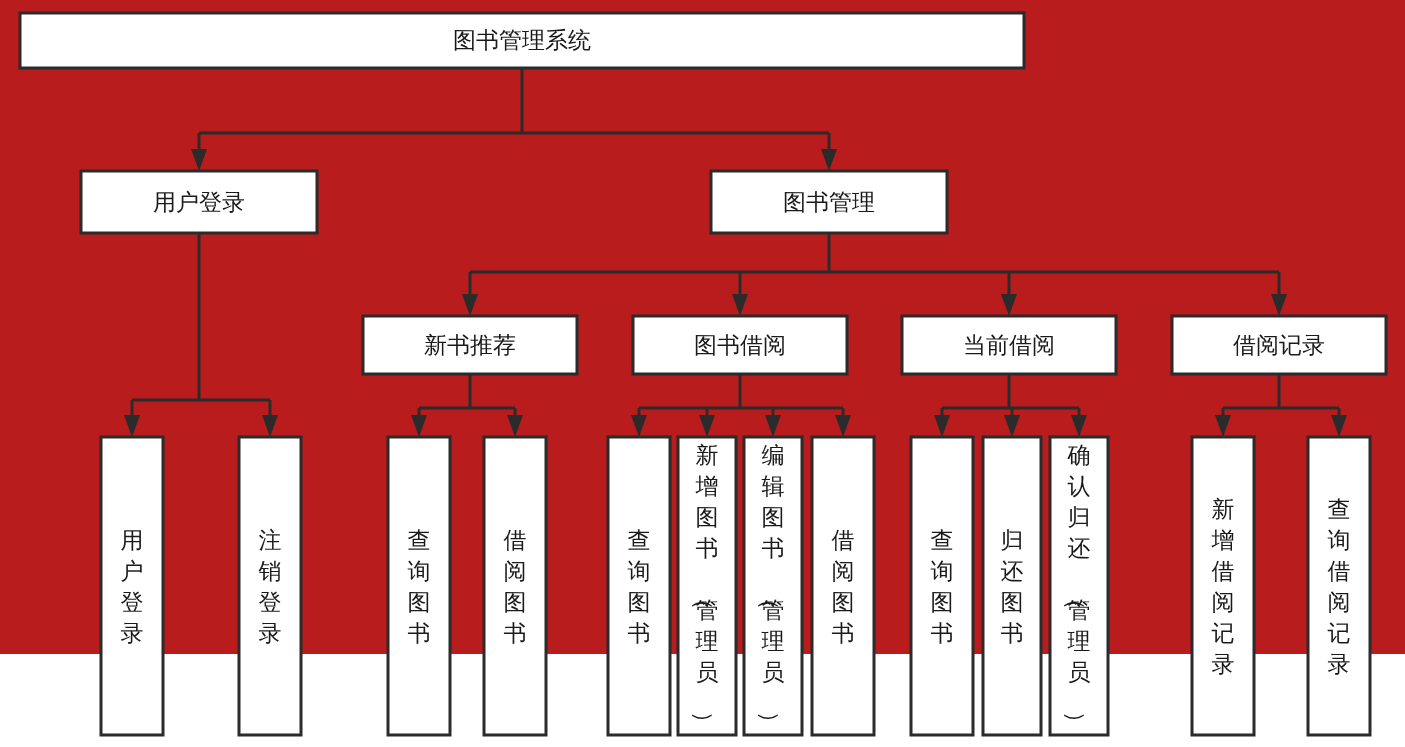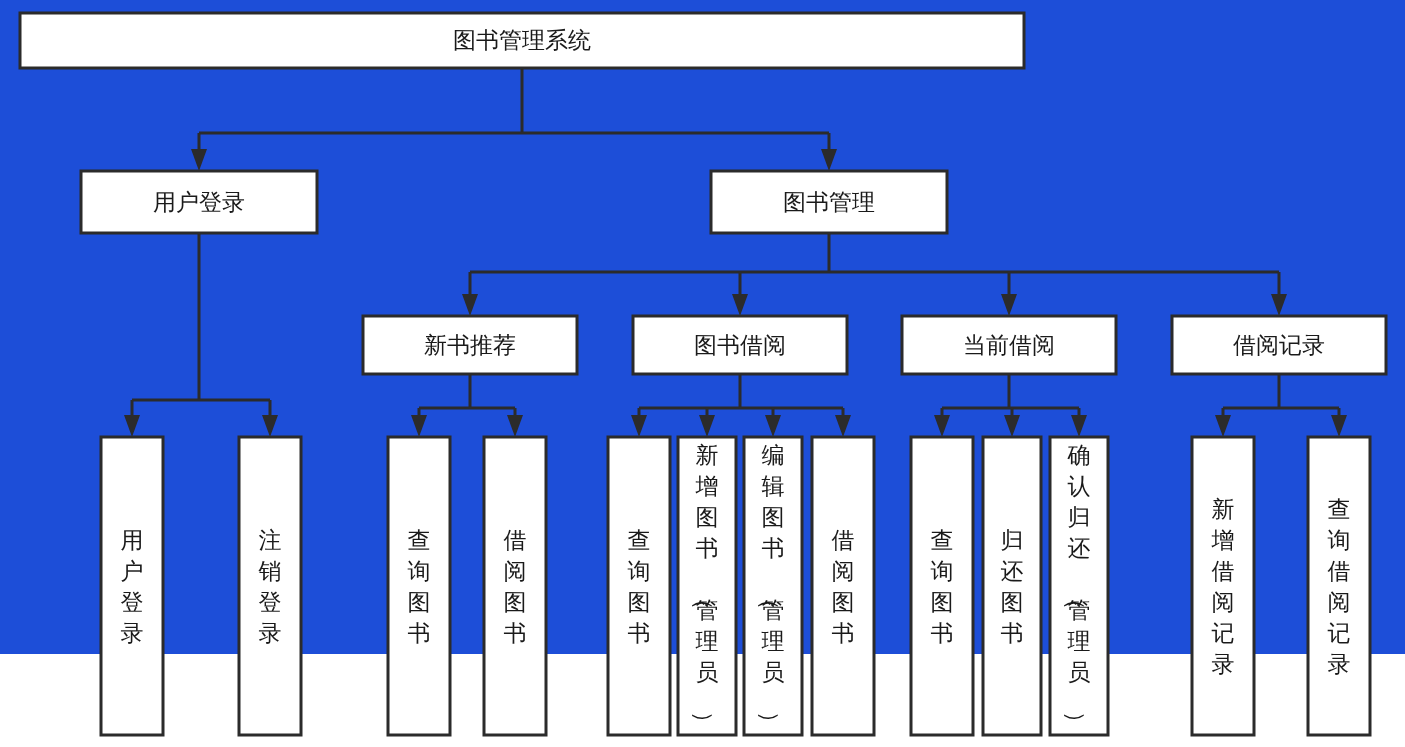--- a/index.html
+++ b/index.html
@@ -11,21 +11,21 @@
   body {
     width: 1405px;
     height: 747px;
     font-family: "DejaVu Sans", "Liberation Sans", sans-serif;
     overflow: hidden;
   }
   #diagram-root {
     position: relative;
     width: 1405px;
     height: 654px;
-    background: #1d4ed8;
+    background: #b91c1c;
   }
   svg.tree-canvas {
     position: absolute;
     left: 0;
     top: 0;
     width: 1405px;
     height: 747px;
     display: block;
   }
   .node-rect {

